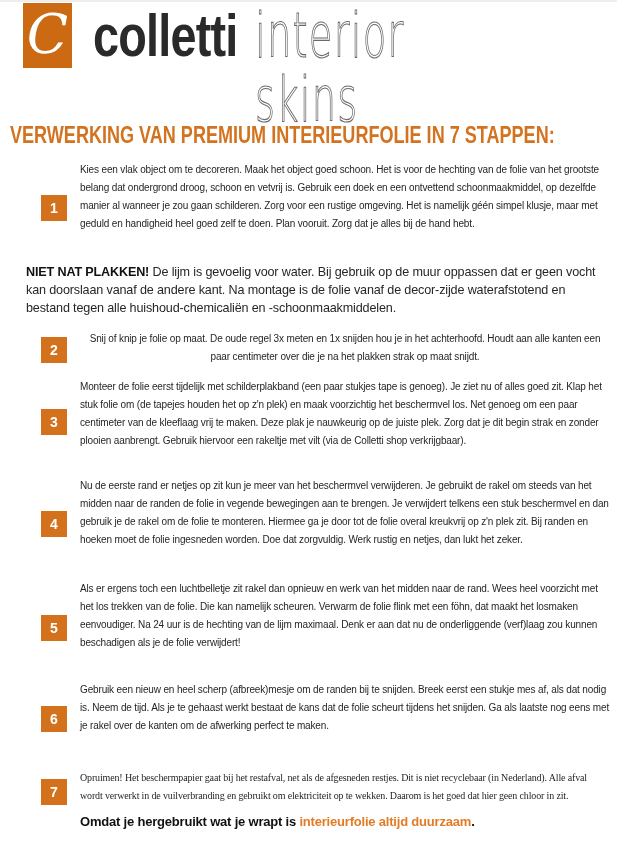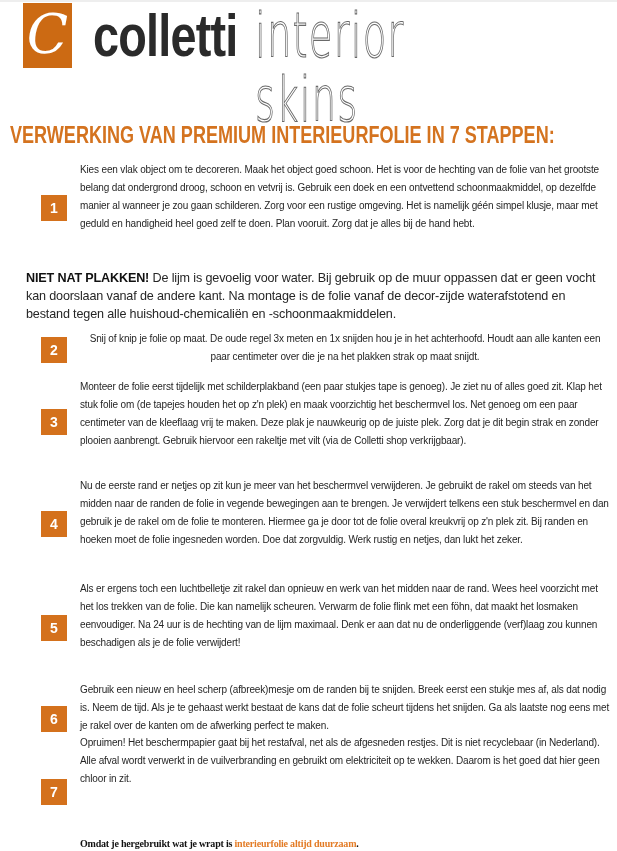--- a/index.html
+++ b/index.html
@@ -16,24 +16,24 @@
     .tagline { position: absolute; left: 255px; top: 4px; font-family: "DejaVu Sans", sans-serif; font-weight: 200;
                font-size: 62px; line-height: 64px; color: #6e6e6e; letter-spacing: 2px;
                transform: scaleX(0.62); transform-origin: left top; -webkit-text-stroke: 0px; font-stretch: condensed; }
     .tagline.thin { color: transparent; -webkit-text-stroke: 1.1px #6a6a6a; }
     h1 { position: absolute; left: 10px; top: 122px; margin: 0; font-size: 23px; line-height: 26px; font-weight: bold;
          color: #d4731f; white-space: nowrap; transform: scaleX(0.785); transform-origin: left top; letter-spacing: 0px; }
     .badge { position: absolute; left: 41px; width: 26px; height: 26px; background: #d4711c; color: #fff;
              font-weight: bold; font-size: 14px; line-height: 26px; text-align: center; }
     .txt { position: absolute; left: 80px; width: 530px; font-size: 10px; line-height: 18.1px; color: #262626;
            letter-spacing: -0.15px; }
-    .note { position: absolute; left: 26px; width: 585px; font-size: 12.6px; line-height: 18.1px; color: #262626; letter-spacing: -0.15px; margin-top: 6px; }
+    .note { position: absolute; left: 26px; width: 585px; font-size: 12.6px; line-height: 18.1px; color: #262626; letter-spacing: -0.15px; }
     .note b { color: #111; }
-    .closing { position: absolute; left: 80px; top: 836px; font-size: 10px; font-weight: bold; line-height: 16px; color: #111;
-               letter-spacing: -0.2px; font-family: Liberation Serif, serif; }
+    .closing { position: absolute; left: 80px; top: 814px; font-size: 13px; font-weight: bold; line-height: 16px; color: #111;
+               letter-spacing: -0.2px; }
     .closing .hl { color: #e37b25; font-weight: bold; }
   </style>
 </head>
 <body>
 
 <div class="topbar"></div>
 
 <div class="logo-mark">
   <span>C</span>
 </div>
@@ -56,15 +56,15 @@
 <div class="badge" style="top:511px;">4</div>
 <div class="txt" style="top:477px;">Nu de eerste rand er netjes op zit kun je meer van het beschermvel verwijderen. Je gebruikt de rakel om steeds van het midden naar de randen de folie in vegende bewegingen aan te brengen. Je verwijdert telkens een stuk beschermvel en dan gebruik je de rakel om de folie te monteren. Hiermee ga je door tot de folie overal kreukvrij op z'n plek zit. Bij randen en hoeken moet de folie ingesneden worden. Doe dat zorgvuldig. Werk rustig en netjes, dan lukt het zeker.</div>
 
 <div class="badge" style="top:615px;">5</div>
 <div class="txt" style="top:580px;">Als er ergens toch een luchtbelletje zit rakel dan opnieuw en werk van het midden naar de rand. Wees heel voorzicht met het los trekken van de folie. Die kan namelijk scheuren. Verwarm de folie flink met een föhn, dat maakt het losmaken eenvoudiger. Na 24 uur is de hechting van de lijm maximaal. Denk er aan dat nu de onderliggende (verf)laag zou kunnen beschadigen als je de folie verwijdert!</div>
 
 <div class="badge" style="top:706px;">6</div>
 <div class="txt" style="top:681px;">Gebruik een nieuw en heel scherp (afbreek)mesje om de randen bij te snijden. Breek eerst een stukje mes af, als dat nodig is. Neem de tijd. Als je te gehaast werkt bestaat de kans dat de folie scheurt tijdens het snijden. Ga als laatste nog eens met je rakel over de kanten om de afwerking perfect te maken.</div>
 
 <div class="badge" style="top:779px;">7</div>
-<div class="txt" style="top:734px;">Opruimen! Het beschermpapier gaat bij het restafval, net als de afgesneden restjes. Dit is niet recyclebaar (in Nederland). Alle afval wordt verwerkt in de vuilverbranding en gebruikt om elektriciteit op te wekken. Daarom is het goed dat hier geen chloor in zit.</div>
+<div class="txt" style="top:769px;font-family:Liberation Serif, serif;">Opruimen! Het beschermpapier gaat bij het restafval, net als de afgesneden restjes. Dit is niet recyclebaar (in Nederland). Alle afval wordt verwerkt in de vuilverbranding en gebruikt om elektriciteit op te wekken. Daarom is het goed dat hier geen chloor in zit.</div>
 
 <div class="closing"><span>Omdat je hergebruikt wat je wrapt is </span><span class="hl">interieurfolie altijd duurzaam</span><span>.</span></div>
 
 </body></html>

